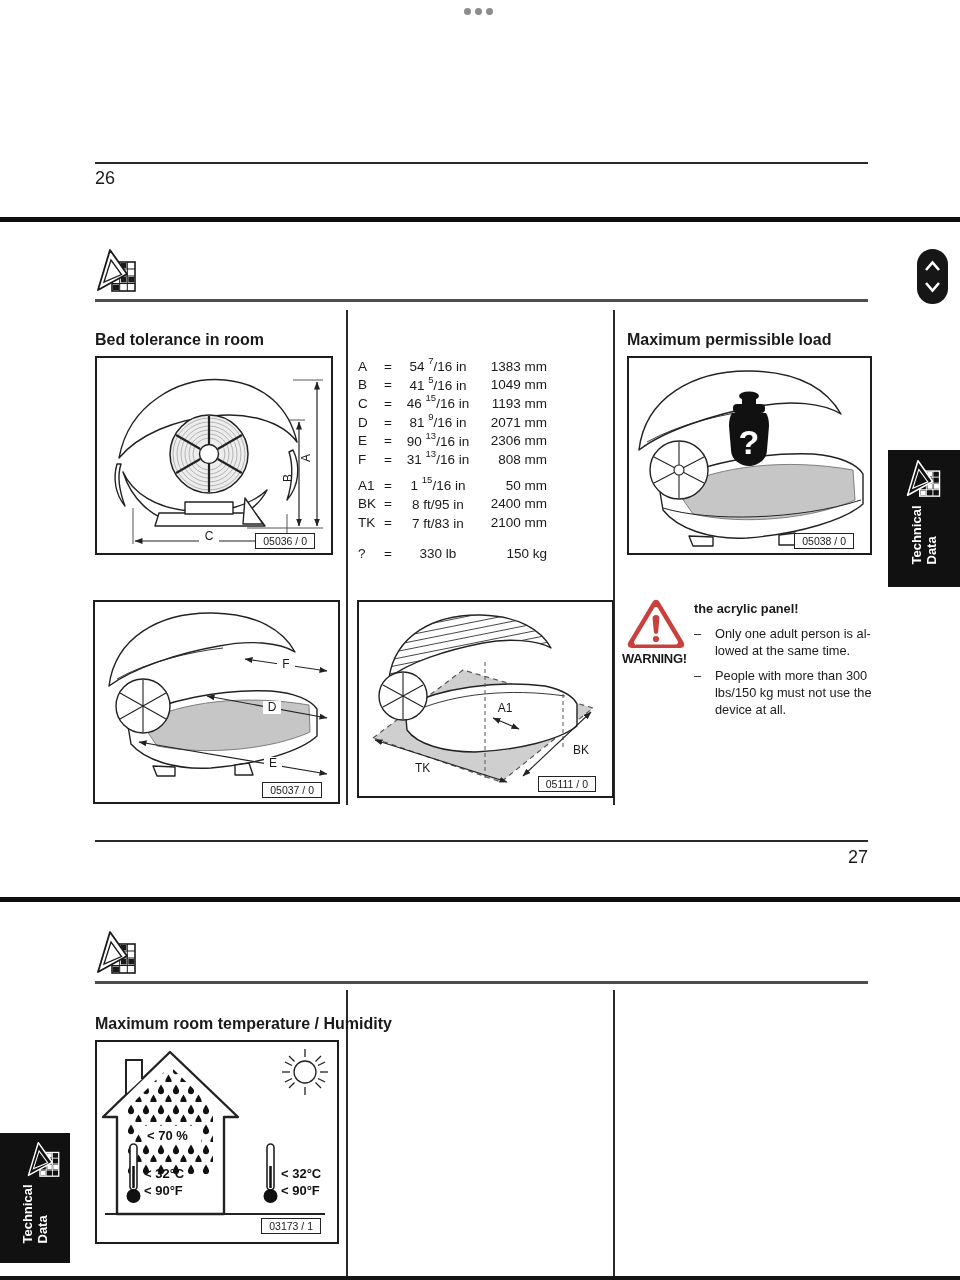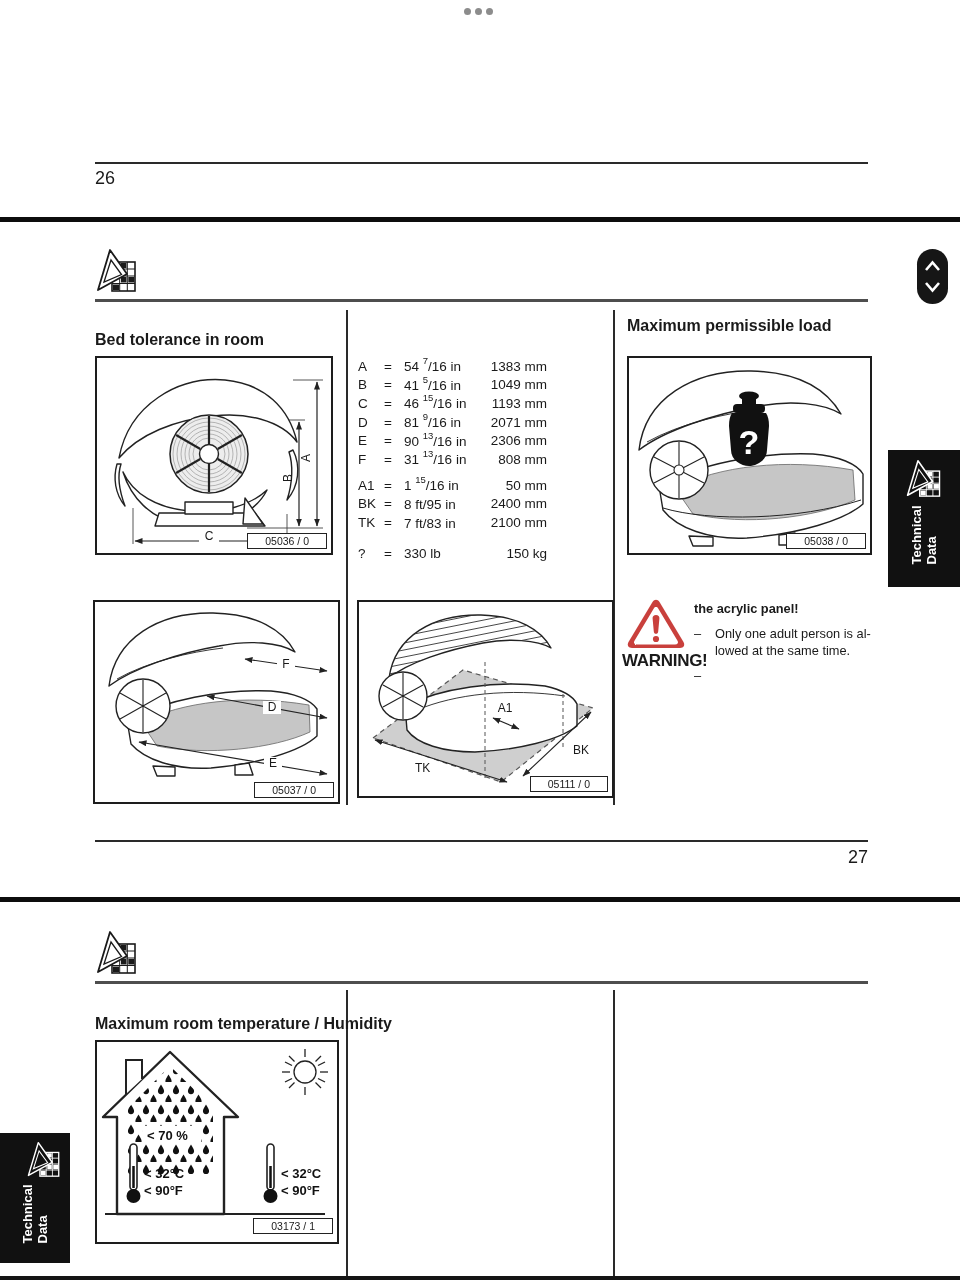--- a/index.html
+++ b/index.html
@@ -10,33 +10,33 @@
   .hline-gray{height:3px;background:#4e4e4e;}
   .blackbar{left:0;width:960px;height:5px;background:#0d0d0d;}
   .vdiv{width:2px;background:#2a2a2a;}
   .pagenum{font-size:18px;}
   .heading{font-size:16px;font-weight:bold;white-space:nowrap;text-align:right;}
   .dots{display:flex;gap:4px;}
   .dots span{width:7px;height:7px;border-radius:50%;background:#8c8c8c;display:block;}
   .navpill{width:31px;height:55px;background:#161616;border-radius:16px;}
   .figbox{border:2px solid #1d1d1d;background:#fff;}
   .figbox svg{position:absolute;left:0;top:0;}
-  .chip{position:absolute;right:4px;bottom:4px;border:1.5px solid #222;background:#fff;
-        font-size:10.5px;padding:0 17px;line-height:14px;white-space:nowrap;}
+  .chip{position:absolute;right:16px;bottom:4px;border:1.5px solid #222;background:#fff;
+        font-size:10.5px;padding:0 7px;line-height:14px;white-space:nowrap;}
   .t26{width:190px;font-size:13.5px;}
   .trow{display:flex;align-items:baseline;height:18.7px;}
   .tl{width:26px;}
   .teq{width:20px;}
-  .timp{width:68px;text-align:left;white-space:nowrap;}
+  .timp{width:68px;text-align:center;white-space:nowrap;}
   .timp sup{font-size:9.5px;position:relative;top:-1px;}
   .tmet{width:75px;text-align:right;white-space:nowrap;}
   .gapA1{margin-top:7px;}
   .gapQ{margin-top:12px;}
   .warnbox{width:248px;}
-  .warnbadge{font-weight:bold;font-size:17px;letter-spacing:-0.3px;}
+  .warnbadge{font-weight:bold;font-size:13px;letter-spacing:-0.3px;}
   .warncol{position:absolute;left:72px;top:2px;width:182px;font-size:12.8px;line-height:17px;}
   .warntitle{font-weight:bold;}
   .warnbody{margin-top:6px;}
   .bullet{display:flex;margin-top:8px;}
   .bdash{width:21px;flex:none;}
   .tab{background:#111;}
   .tab .ticon{color:#fff;--paper:#111;}
   .ticon{color:#1a1a1a;--paper:#fff;display:block;}
   .vtext{position:absolute;left:50%;top:62%;transform:translate(-50%,-50%) rotate(-90deg);
          color:#fff;font-weight:bold;font-size:13px;line-height:15px;white-space:nowrap;}
@@ -80,21 +80,21 @@
     <svg viewBox="0 0 31 55" width="31" height="55">
       <polyline points="9,21 15.5,13.5 22,21" fill="none" stroke="#fff" stroke-width="2.6"></polyline>
       <polyline points="9,34 15.5,41.5 22,34" fill="none" stroke="#fff" stroke-width="2.6"></polyline>
     </svg>
   </div>
 
   <div class="abs vdiv" style="left:346px;top:310px;height:495px;"></div>
   <div class="abs vdiv" style="left:613px;top:310px;height:495px;"></div>
 
   <div class="abs heading" style="left:95px;top:331px;">Bed tolerance in room</div>
-  <div class="abs heading" style="left:627px;top:317px;">Maximum permissible load</div>
+  <div class="abs heading" style="left:627px;top:331px;">Maximum permissible load</div>
 
   <div class="abs figbox" style="left:95px;top:356px;width:234px;height:195px;">
     <svg viewBox="0 0 230 191" width="230" height="191">
       <g stroke="#444" stroke-width="0.9" fill="none">
         <path d="M196,22 H226 M168,62 H208 M150,170 H226 M36,150 V186 M190,156 V186"></path>
       </g>
       <defs>
         <marker id="ah1" markerWidth="10" markerHeight="8" refX="7.5" refY="3" orient="auto-start-reverse" markerUnits="userSpaceOnUse">
           <path d="M0,0 L8,3 L0,6 Z" fill="#222"></path>
         </marker>
@@ -307,20 +307,21 @@
     <div class="warncol">
       <div class="warntitle">
         <div>the acrylic panel!</div>
       </div>
       <div class="bullet">
         <span class="bdash">–</span>
         <span><span>Only one adult person is al-</span><br><span>lowed at the same time.</span></span>
       </div>
       <div class="bullet">
         <span class="bdash">–</span>
+        <span><span>People with more than 300</span><br><span>lbs/150 kg must not use the</span><br><span>device at all.</span></span>
       </div>
     </div>
   </div>
 
   <div class="abs tab" style="left:888px;top:450px;width:72px;height:137px;">
     <svg class="ticon" style="margin:8px auto 0;" viewBox="0 0 44 46" width="38" height="40">
       <rect x="17" y="15" width="23" height="29" fill="var(--paper)" stroke="currentColor" stroke-width="1.6"></rect>
       <path d="M17,22 H40 M17,29 H40 M17,36.5 H40 M24.7,15 V44 M32.3,15 V44" stroke="currentColor" stroke-width="1" fill="none"></path>
       <g fill="currentColor">
         <rect x="18" y="23" width="6" height="5"></rect>

